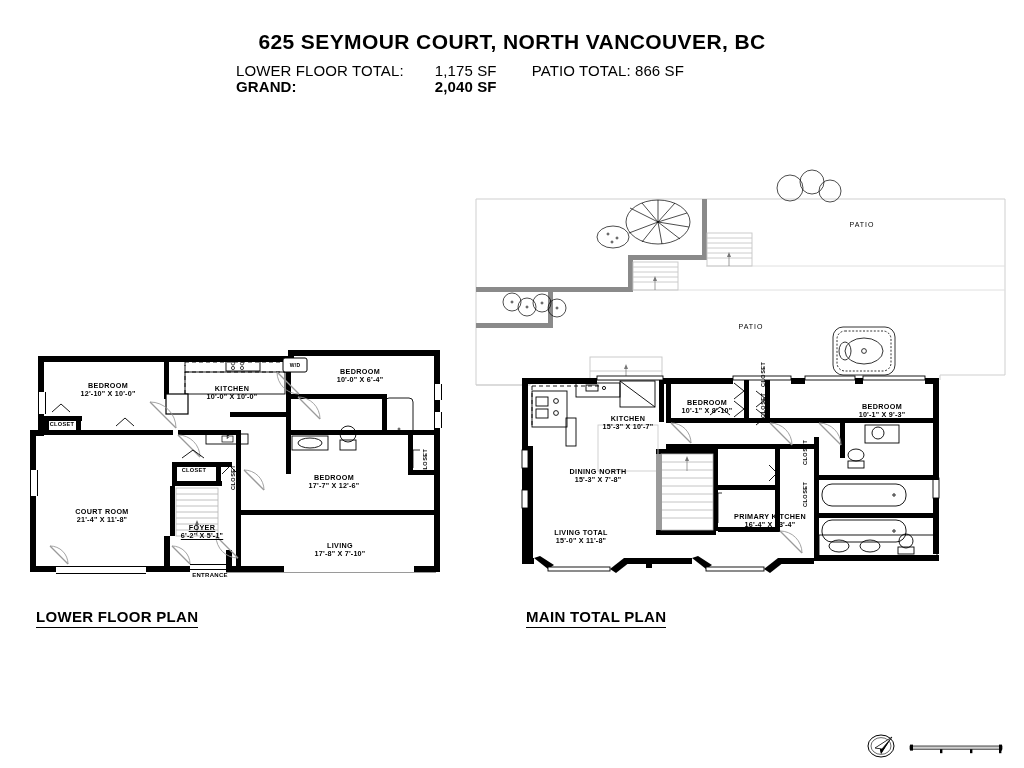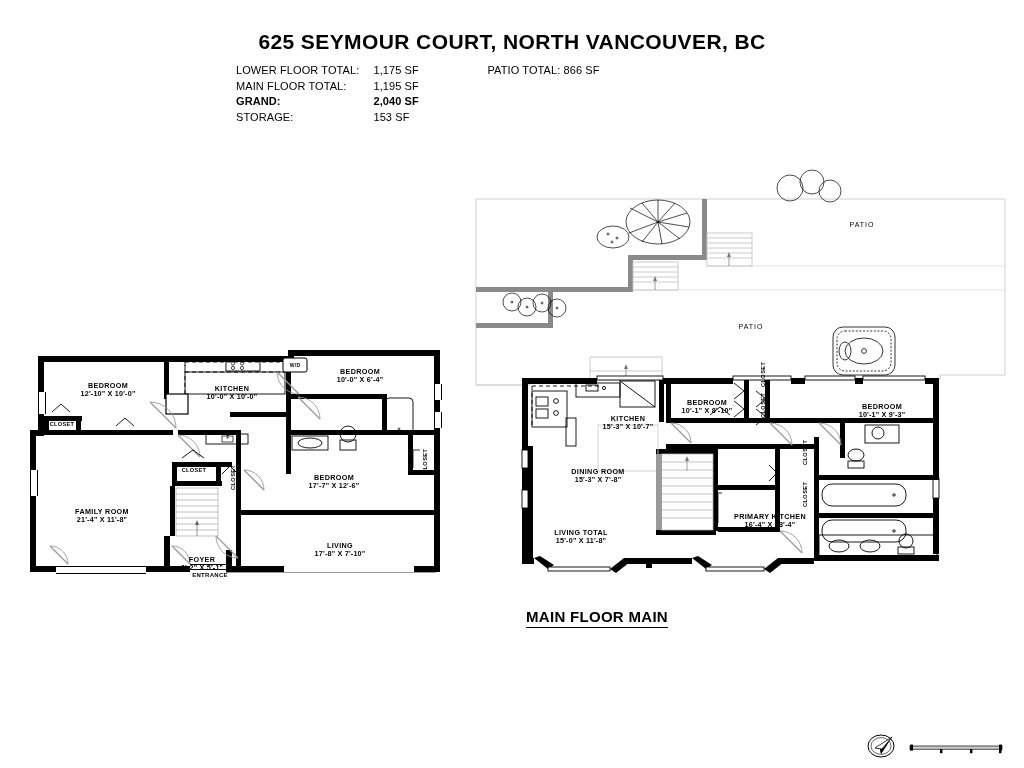--- a/index.html
+++ b/index.html
@@ -15,27 +15,27 @@
   #sheet{position:absolute;left:0;top:0;width:860px;height:768px;}
 
   
   #title{
     position:absolute;left:0;top:30px;width:1024px;
     text-align:center;
     font-size:21px;font-weight:bold;letter-spacing:0.4px;
   }
   #summary{
     position:absolute;left:236px;top:63px;
-    font-size:11px;line-height:15.6px;
+    font-size:15px;line-height:15.6px;
     letter-spacing:0.1px;
   }
   #summary table{border-collapse:collapse;}
   #summary td{padding:0;vertical-align:top;white-space:nowrap;}
   #summary td.lbl{padding-right:14px;}
-  #summary td.val{text-align:left;width:96px;}
+  #summary td.val{text-align:center;width:96px;}
   #summary td.extra{padding-left:18px;text-align:right;}
   #summary tr.bold td{font-weight:bold;}
 
   
   .plan-caption{
     position:absolute;
     font-size:15px;font-weight:bold;letter-spacing:0.3px;
     border-bottom:1.6px solid #000;
     padding-bottom:2px;
   }
@@ -81,33 +81,23 @@
   <div id="title">625 SEYMOUR COURT, NORTH VANCOUVER, BC</div>
 
   <div id="summary">
     <table>
       <tbody>
         <tr>
           <td class="lbl">LOWER FLOOR TOTAL:</td>
           <td class="val">1,175 SF</td>
           <td class="extra">PATIO TOTAL: 866 SF</td>
         </tr>
-        <tr>
-          <td class="lbl">MAIN FLOOR TOTAL:</td>
-          <td class="val">1,195 SF</td>
-          <td class="extra"></td>
-        </tr>
         <tr class="bold">
           <td class="lbl">GRAND:</td>
           <td class="val">2,040 SF</td>
-          <td class="extra"></td>
-        </tr>
-        <tr>
-          <td class="lbl">STORAGE:</td>
-          <td class="val">153 SF</td>
           <td class="extra"></td>
         </tr>
       </tbody>
     </table>
   </div>
 
   <div class="plan" id="plan-lower" style="left:30px;top:350px;width:430px;height:240px;">
 
     <div class="w" style="left:8px;top:6px;width:6px;height:36px;"></div>
     <div class="winv" style="left:8px;top:42px;width:6px;height:22px;"></div>
@@ -240,45 +230,46 @@
     </div>
     <div class="room-lbl" style="left:202px;top:35px;">
       <div>KITCHEN</div>
       <div class="dim">10'-0" X 10'-0"</div>
     </div>
     <div class="room-lbl" style="left:330px;top:18px;">
       <div>BEDROOM</div>
       <div class="dim">10'-0" X 6'-4"</div>
     </div>
     <div class="room-lbl" style="left:72px;top:158px;">
-      <div>FAMILY ROOM</div>
+      <div>COURT ROOM</div>
       <div class="dim">21'-4" X 11'-8"</div>
     </div>
     <div class="room-lbl" style="left:304px;top:124px;">
       <div>BEDROOM</div>
       <div class="dim">17'-7" X 12'-6"</div>
     </div>
-    <div class="room-lbl" style="left:172px;top:206px;">
+    <div class="room-lbl" style="left:172px;top:174px;text-decoration:underline;">
       <div>FOYER</div>
       <div class="dim">6'-2" X 5'-1"</div>
     </div>
     <div class="room-lbl" style="left:310px;top:192px;">
       <div>LIVING</div>
       <div class="dim">17'-8" X 7'-10"</div>
     </div>
 
     <div class="small-lbl" style="left:32px;top:71px;">CLOSET</div>
     <div class="small-lbl" style="left:164px;top:117px;">CLOSET</div>
     <div class="vert-lbl" style="left:200px;top:140px;">CLOSET</div>
     <div class="vert-lbl" style="left:392px;top:124px;">CLOSET</div>
     <div class="small-lbl" style="left:265px;top:12px;font-size:5px;">W/D</div>
     <div class="small-lbl" style="left:198px;top:85px;font-size:4.6px;">F</div>
     <div class="small-lbl" style="left:180px;top:222px;font-size:6px;">ENTRANCE</div>
   </div>
 
+  <div class="plan-caption" id="caption-lower">LOWER FLOOR PLAN</div>
 
   <div class="plan" id="plan-main" style="left:470px;top:175px;width:540px;height:415px;">
 
     <svg class="ov" width="540" height="415">
 
       <polyline points="6,24 6,210 6,210" fill="none" stroke="#cfcfcf" stroke-width="1"></polyline>
       <polyline points="6,24 236,24 236,24" fill="none" stroke="#cfcfcf" stroke-width="1"></polyline>
       <polyline points="236,24 236,80" fill="none" stroke="#cfcfcf" stroke-width="1"></polyline>
       <polyline points="236,24 535,24 535,200" fill="none" stroke="#cfcfcf" stroke-width="1"></polyline>
       <polyline points="535,200 470,200 470,205" fill="none" stroke="#cfcfcf" stroke-width="1"></polyline>
@@ -516,21 +507,21 @@
         <line x1="248" y1="318" x2="248" y2="348"></line>
         <line x1="244" y1="318" x2="252" y2="318"></line>
       </g>
     </svg>
 
     <div class="room-lbl" style="left:158px;top:240px;">
       <div>KITCHEN</div>
       <div class="dim">15'-3" X 10'-7"</div>
     </div>
     <div class="room-lbl" style="left:128px;top:293px;">
-      <div>DINING ROOM</div>
+      <div>DINING NORTH</div>
       <div class="dim">15'-3" X 7'-8"</div>
     </div>
     <div class="room-lbl" style="left:111px;top:354px;">
       <div>LIVING TOTAL</div>
       <div class="dim">15'-0" X 11'-8"</div>
     </div>
     <div class="room-lbl" style="left:237px;top:224px;">
       <div>BEDROOM</div>
       <div class="dim">10'-1" X 8'-10"</div>
     </div>
@@ -542,21 +533,21 @@
       <div>PRIMARY KITCHEN</div>
       <div class="dim">16'-4" X 13'-4"</div>
     </div>
 
     <div class="vert-lbl" style="left:290px;top:212px;">CLOSET</div>
     <div class="vert-lbl" style="left:290px;top:243px;">CLOSET</div>
     <div class="vert-lbl" style="left:332px;top:290px;">CLOSET</div>
     <div class="vert-lbl" style="left:332px;top:332px;">CLOSET</div>
   </div>
 
-  <div class="plan-caption" id="caption-main">MAIN FLOOR MAIN</div>
+  <div class="plan-caption" id="caption-main">MAIN TOTAL PLAN</div>
 
   <svg id="compass" viewBox="0 0 34 30">
     <ellipse cx="15" cy="15" rx="13" ry="11" fill="none" stroke="#000" stroke-width="1"></ellipse>
     <ellipse cx="15" cy="15" rx="10" ry="8.4" fill="none" stroke="#000" stroke-width="0.6"></ellipse>
     <polygon points="26,6 9,17 14,18 15,23" fill="#000"></polygon>
     <polygon points="26,6 14,18 15,23 26,6" fill="#000"></polygon>
     <path d="M26 6 L9 17 L16 18 Z" fill="#fff" stroke="#000" stroke-width="0.7"></path>
   </svg>
 
   <svg id="scalebar" viewBox="0 0 96 14">

